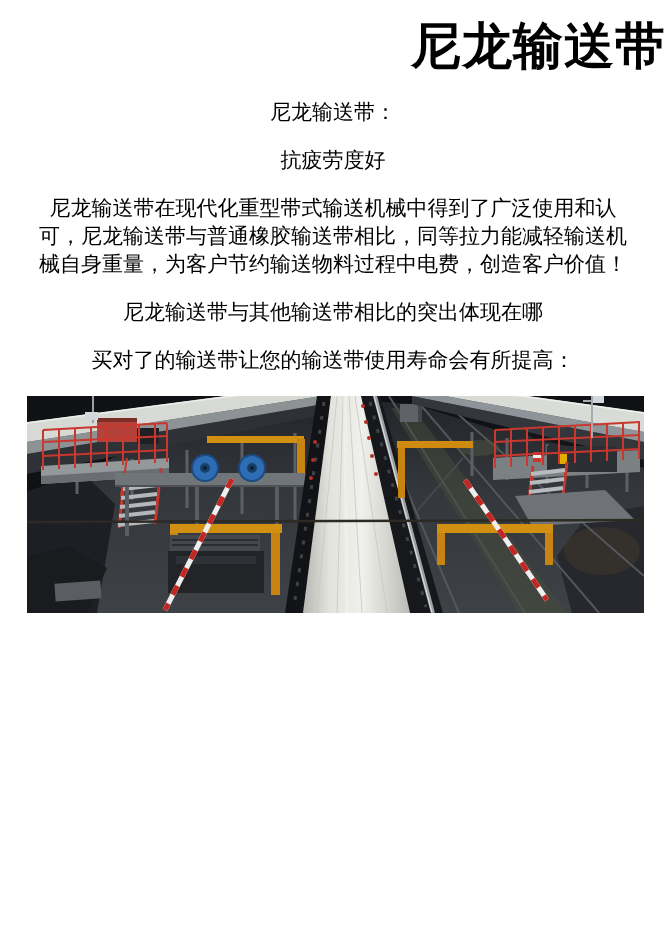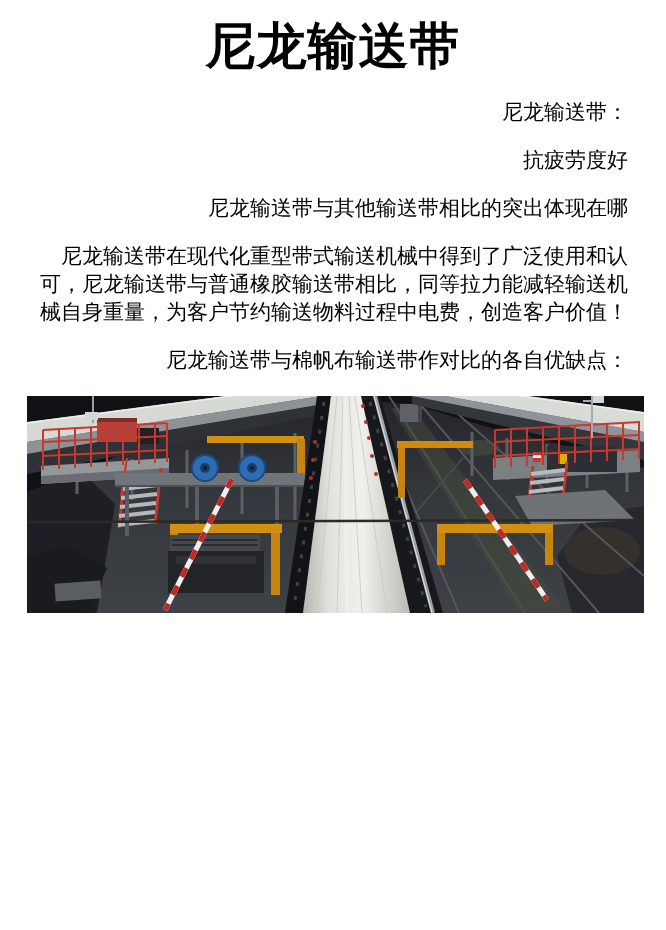--- a/index.html
+++ b/index.html
@@ -1,32 +1,32 @@
 <!DOCTYPE html>
 <html><head>
 <meta charset="utf-8">
 <style>
   html,body{margin:0;padding:0;background:#ffffff;}
   body{width:666px;height:930px;overflow:hidden;font-family:"DejaVu Sans",sans-serif;color:#000;}
   .page{position:relative;width:666px;height:930px;background:#fff;}
-  .title{margin:14px 0 0;font-size:50px;line-height:64px;font-weight:bold;text-align:center;letter-spacing:1px;}
-  .para{margin:20px 38px 0;font-size:21px;line-height:28px;text-align:right;word-break:break-all;overflow-wrap:anywhere;}
+  .title{margin:14px 0 0;font-size:50px;line-height:64px;font-weight:bold;text-align:right;letter-spacing:1px;}
+  .para{margin:20px 38px 0;font-size:21px;line-height:28px;text-align:center;word-break:break-all;overflow-wrap:anywhere;}
   .photo-figure{margin:22px 0 0 27px;width:617px;height:217px;padding:0;}
   .photo-figure svg{display:block;}
 </style>
 </head>
 <body>
 
 <div class="page">
   <h1 class="title">尼龙输送带</h1>
   <p class="para">尼龙输送带：</p>
   <p class="para">抗疲劳度好</p>
+  <p class="para">尼龙输送带在现代化重型带式输送机械中得到了广泛使用和认可，尼龙输送带与普通橡胶输送带相比，同等拉力能减轻输送机械自身重量，为客户节约输送物料过程中电费，创造客户价值！</p>
   <p class="para">尼龙输送带与其他输送带相比的突出体现在哪</p>
-  <p class="para">尼龙输送带在现代化重型带式输送机械中得到了广泛使用和认可，尼龙输送带与普通橡胶输送带相比，同等拉力能减轻输送机械自身重量，为客户节约输送物料过程中电费，创造客户价值！</p>
-  <p class="para">尼龙输送带与棉帆布输送带作对比的各自优缺点：</p>
+  <p class="para">买对了的输送带让您的输送带使用寿命会有所提高：</p>
 
   <figure class="photo-figure">
     <svg width="617" height="217" viewBox="0 0 617 217" xmlns="http://www.w3.org/2000/svg">
       <defs>
         <linearGradient id="groundGrad" x1="0" y1="0" x2="0" y2="1">
           <stop offset="0" stop-color="#22242a"></stop>
           <stop offset="0.45" stop-color="#34373c"></stop>
           <stop offset="1" stop-color="#3e4146"></stop>
         </linearGradient>
         <linearGradient id="beltGrad" x1="0" y1="0" x2="1" y2="0">

